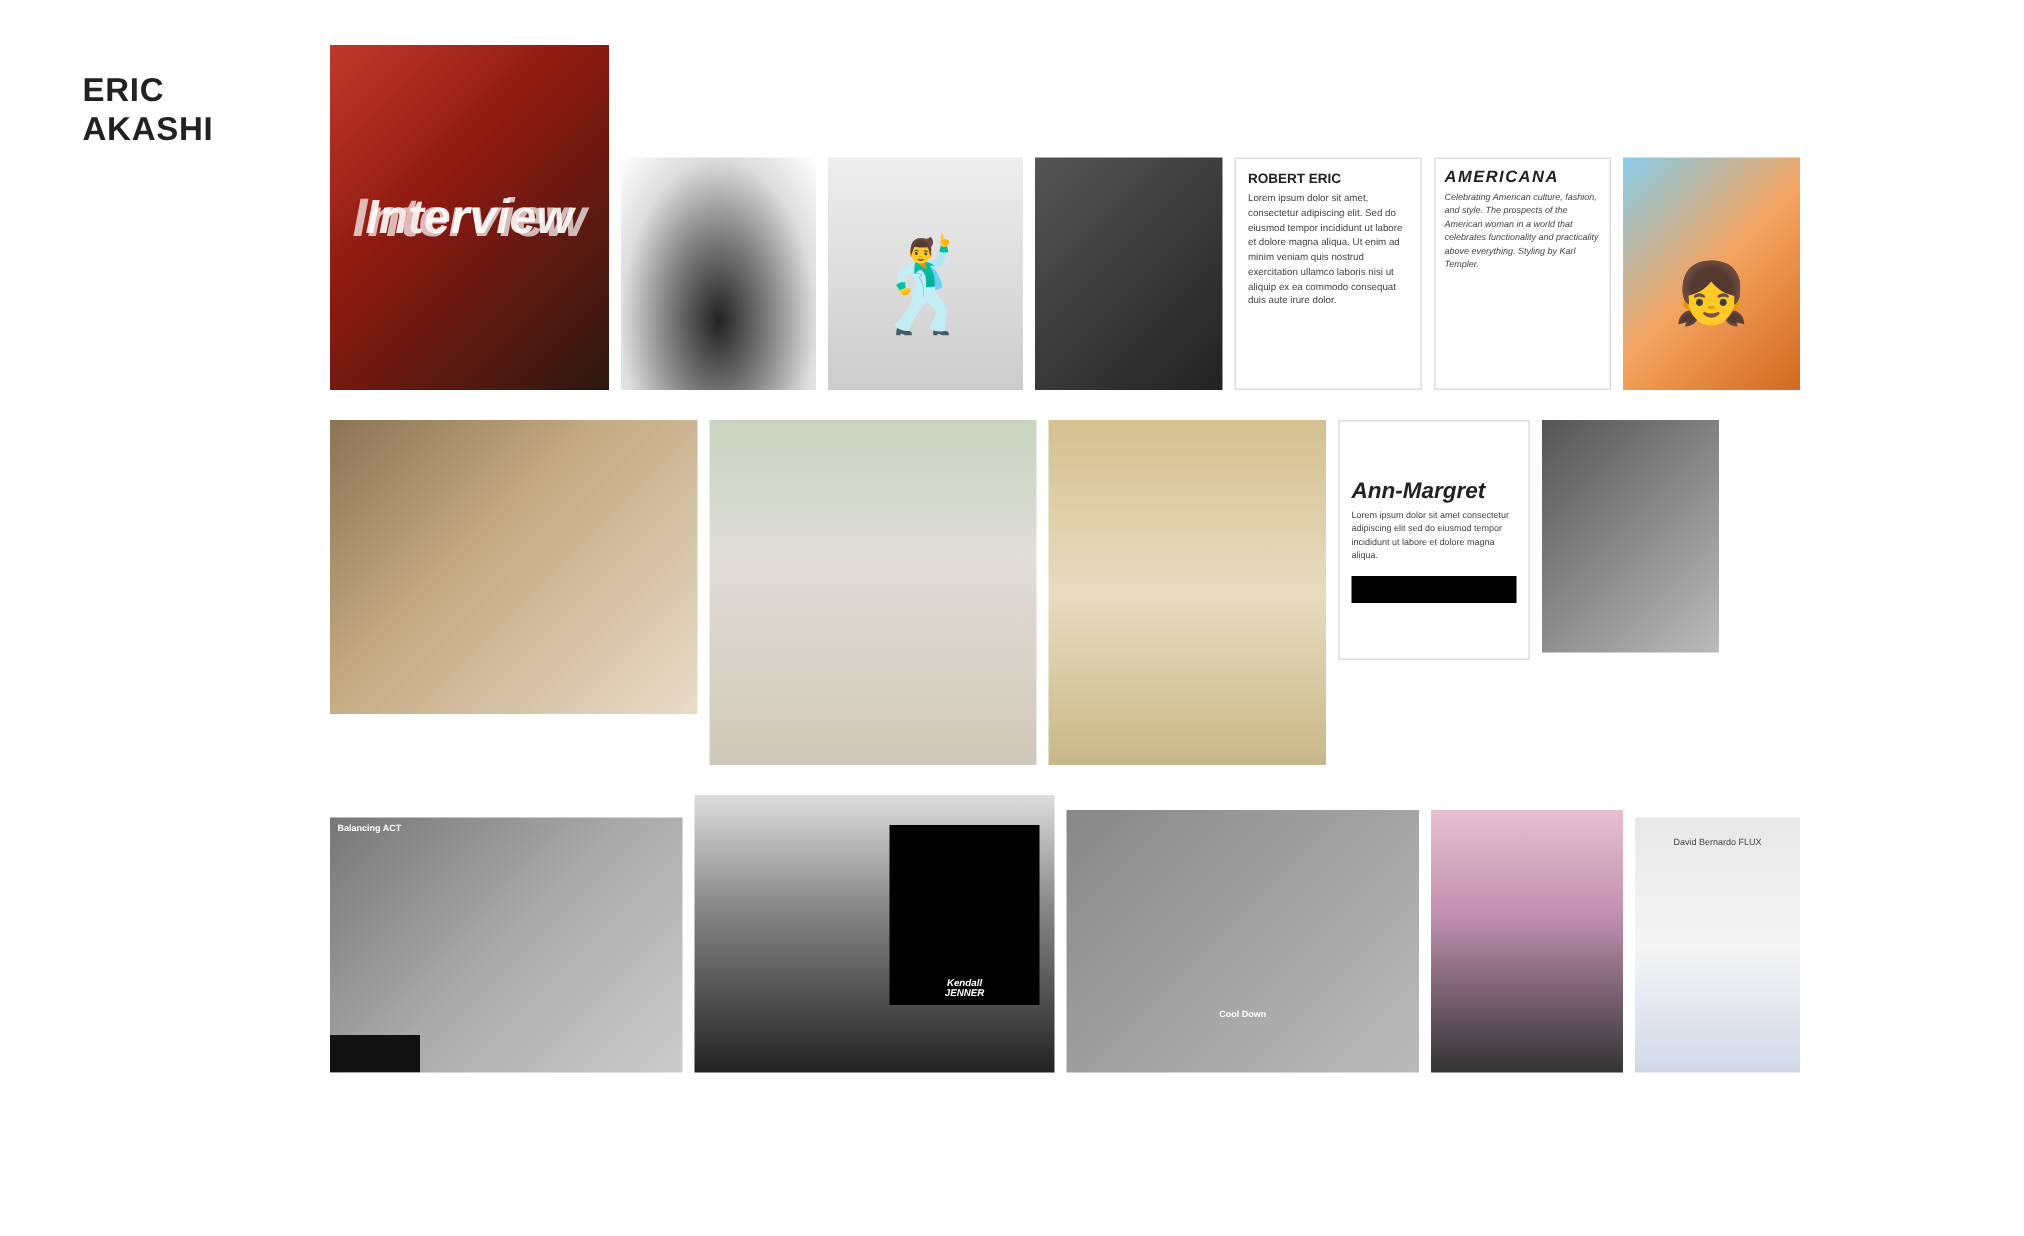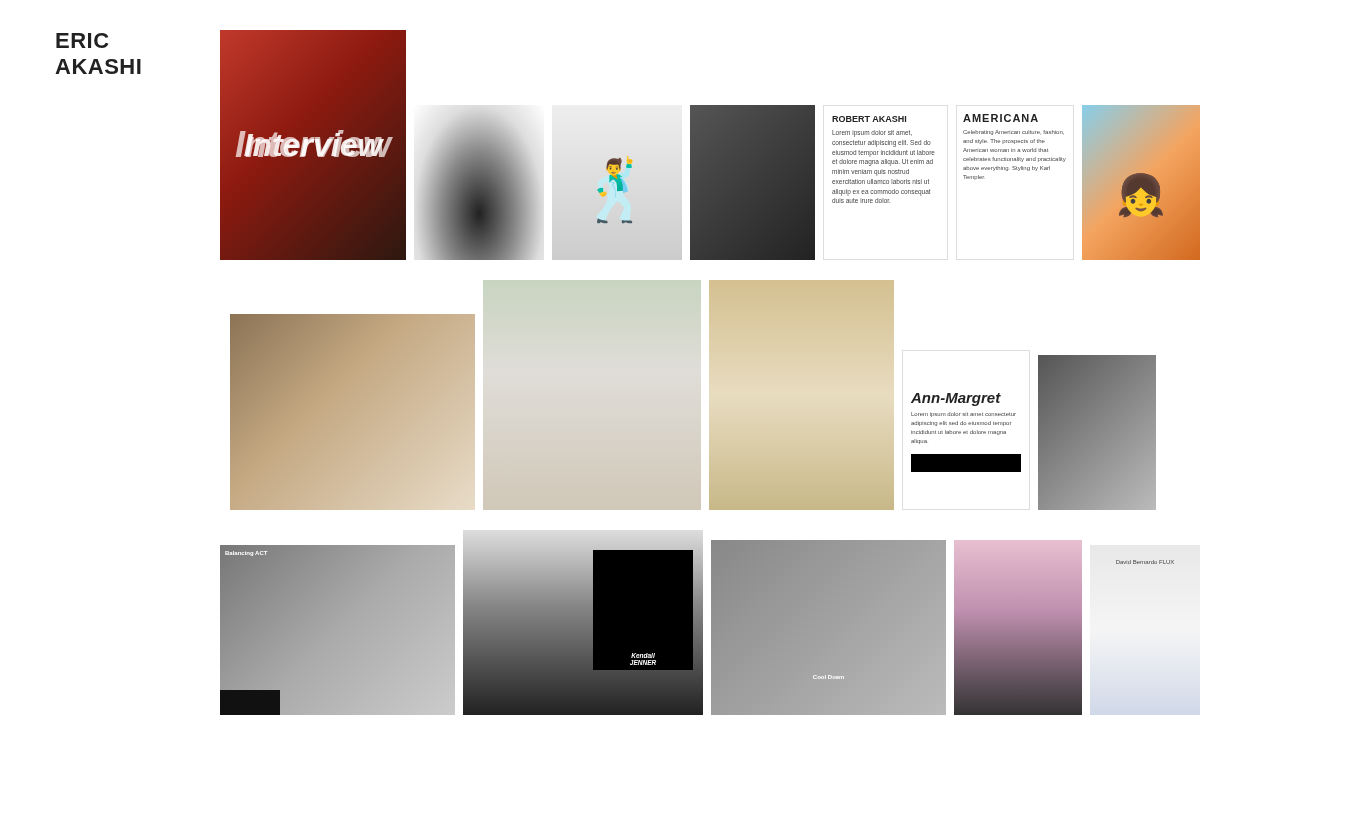--- a/index.html
+++ b/index.html
@@ -9,21 +9,21 @@
       color: #222;
       min-height: 824px;
     }
     .layout {
       display: flex;
       min-height: 824px;
     }
     .sidebar {
       width: 210px;
       min-width: 210px;
-      padding: 28px 30px 30px 55px;
+      padding: 47px 30px 30px 55px;
       flex-shrink: 0;
     }
     .sidebar-title {
       font-size: 22px;
       font-weight: 900;
       letter-spacing: 0.5px;
       margin-bottom: 40px;
       line-height: 1.2;
     }
     .sidebar-nav {
@@ -63,21 +63,21 @@
       text-align: center;
       padding: 4px;
     }
 
     
     .row1-item1 { width: 186px; height: 230px; }
     .row1-item2 { width: 130px; height: 155px; }
     .row1-item3 { width: 130px; height: 155px; }
     .row1-item4 { width: 125px; height: 155px; }
     .row1-item5 { width: 125px; height: 155px; }
-    .row1-item6 { width: 118px; height: 155px; }
+    .row1-item6 { width: 118px; height: 155px; font-style: italic; }
     .row1-item7 { width: 118px; height: 155px; }
 
     
     .fake-interview {
       background: linear-gradient(135deg, #c0392b 0%, #8e1a10 40%, #2c1810 100%);
       position: relative;
       overflow: hidden;
     }
     .fake-interview::before {
       content: 'Interview';
@@ -117,24 +117,23 @@
       gap: 8px;
     }
     .row1-sub-top {
       display: flex;
       flex-direction: row;
       gap: 8px;
     }
     .row2-wrap {
       display: flex;
       flex-direction: row;
-      align-items: flex-end;
+      align-items: flex-start;
       gap: 8px;
       margin-top: 20px;
-      margin-left: 10px;
     }
     .row3-wrap {
       display: flex;
       flex-direction: row;
       align-items: flex-end;
       gap: 8px;
       margin-top: 20px;
     }
   </style>
 </head>
@@ -155,21 +154,21 @@
       </div>
 
       <div class="row1-sub">
         <div class="row1-sub-top">
           <div class="photo-item row1-item2 fake-bw-explosion"></div>
           <div class="photo-item row1-item3 fake-silhouette">
             <div class="img-placeholder" style="font-size:60px; color:#111; padding-top:20px;">🕺</div>
           </div>
           <div class="photo-item row1-item4 fake-portrait"></div>
           <div class="photo-item row1-item5" style="width:125px;height:155px;background:#fff;border:1px solid #ddd;padding:8px;font-size:7.5px;color:#222;overflow:hidden;">
-            <div style="font-weight:900;font-size:9px;margin-bottom:4px;">ROBERT AKASHI</div>
+            <div style="font-weight:900;font-size:9px;margin-bottom:4px;">ROBERT ERIC</div>
             <div style="font-size:6.5px;line-height:1.5;color:#444;">Lorem ipsum dolor sit amet, consectetur adipiscing elit. Sed do eiusmod tempor incididunt ut labore et dolore magna aliqua. Ut enim ad minim veniam quis nostrud exercitation ullamco laboris nisi ut aliquip ex ea commodo consequat duis aute irure dolor.</div>
           </div>
           <div class="photo-item row1-item6" style="width:118px;height:155px;background:#fff;border:1px solid #ddd;padding:6px;font-size:7px;color:#222;overflow:hidden;">
             <div style="font-weight:900;font-size:11px;margin-bottom:4px;letter-spacing:1px;">AMERICANA</div>
             <div style="font-size:6px;line-height:1.5;color:#444;">Celebrating American culture, fashion, and style. The prospects of the American woman in a world that celebrates functionality and practicality above everything. Styling by Karl Templer.</div>
           </div>
           <div class="photo-item row1-item7 fake-girl">
             <div class="img-placeholder" style="font-size:40px; padding-top:30px;">👧</div>
           </div>
         </div>

